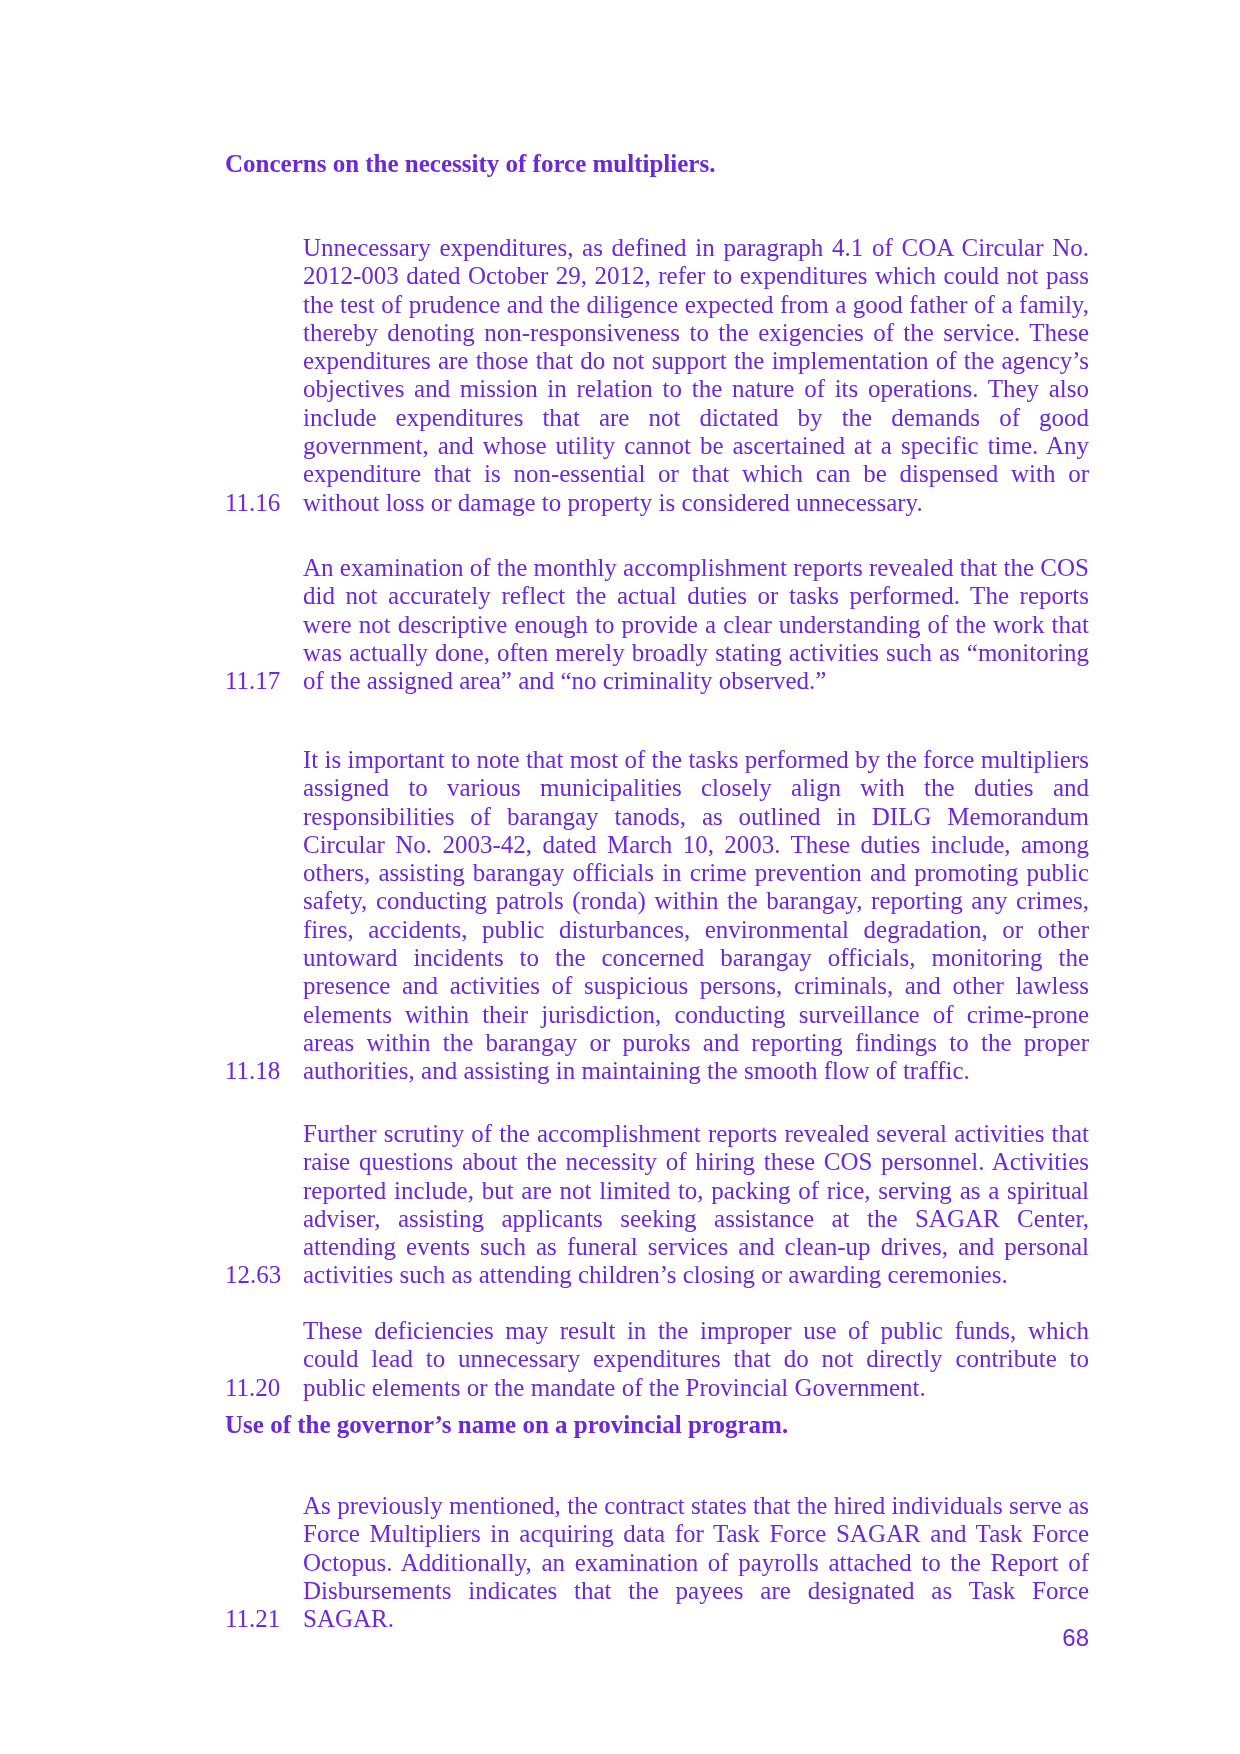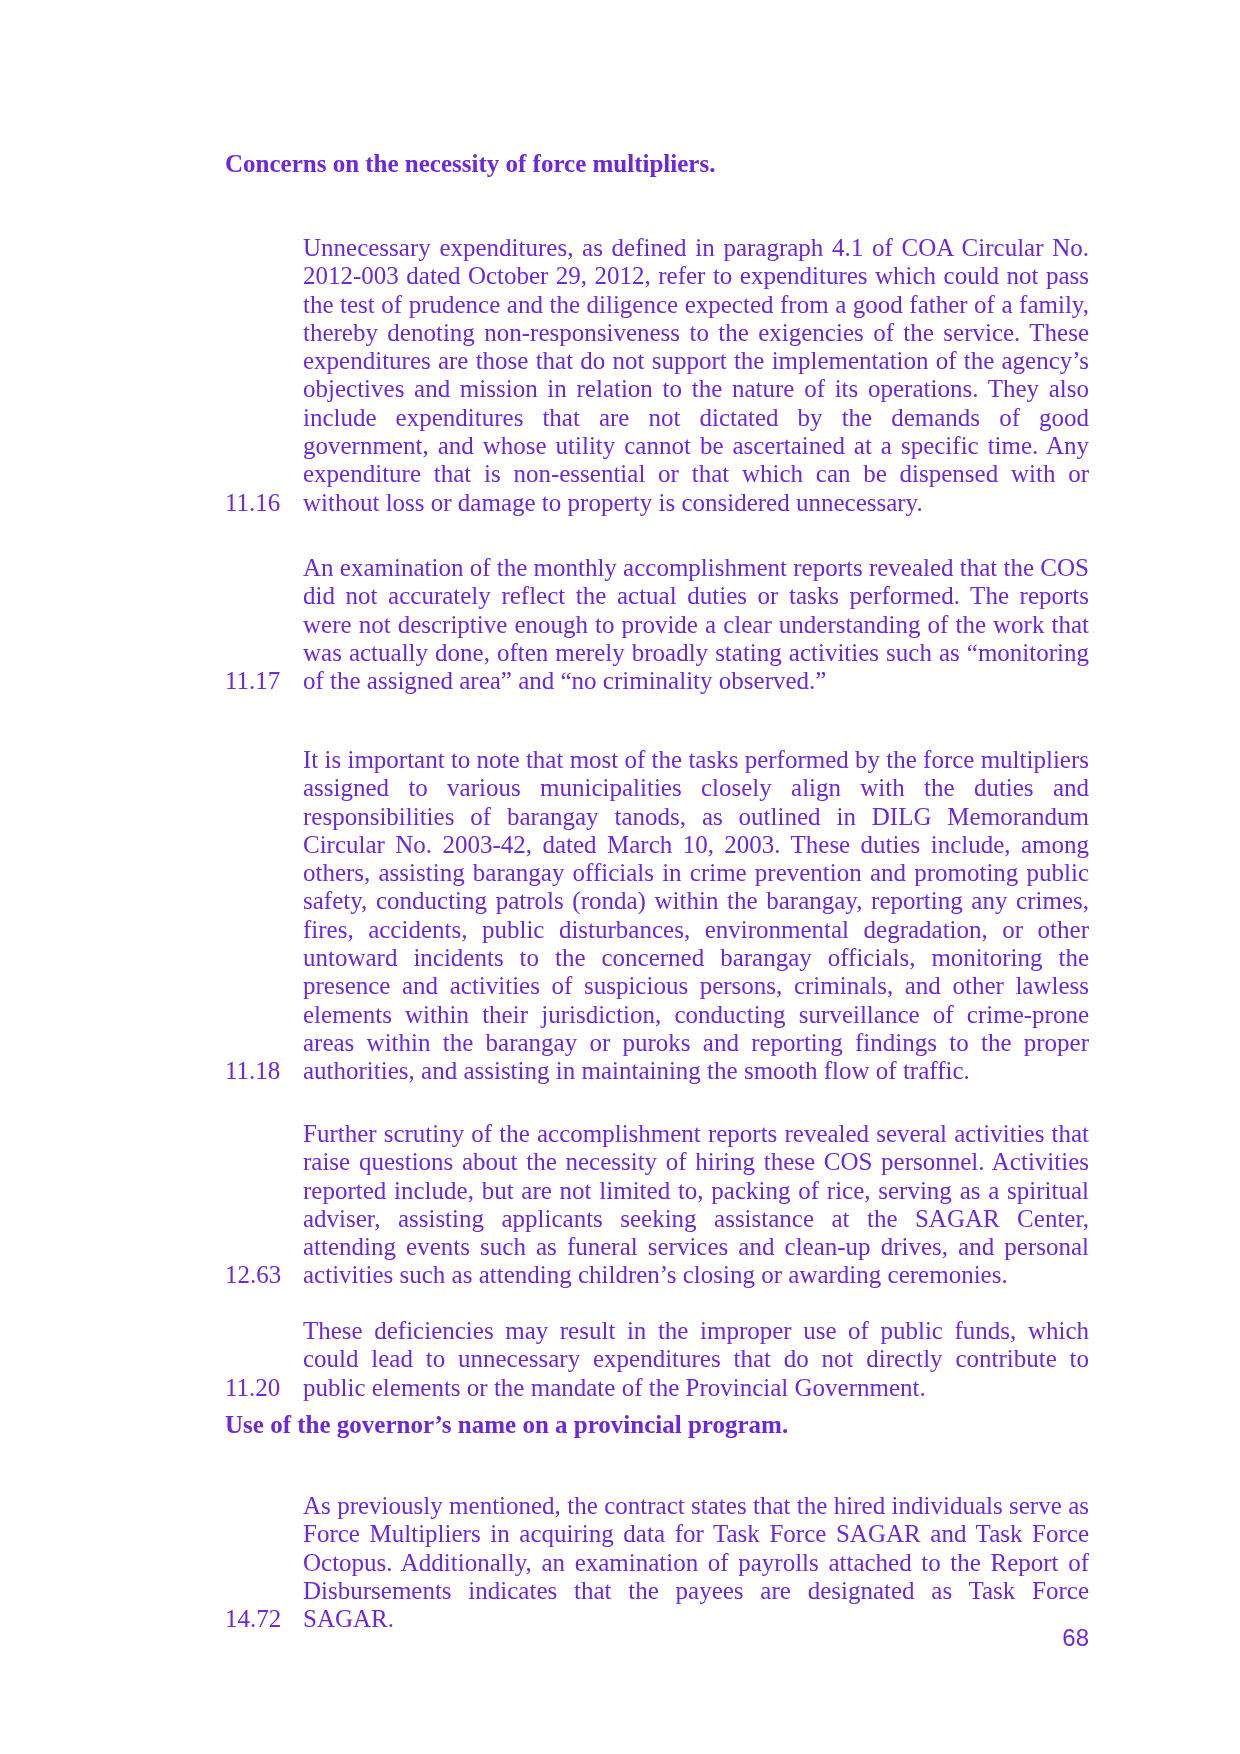--- a/index.html
+++ b/index.html
@@ -82,19 +82,19 @@
   </div>
 
   <div class="para" style="top:1293px">
     <span class="pnum">11.20</span>
     <span class="ptext">These deficiencies may result in the improper use of public funds, which could lead to unnecessary expenditures that do not directly contribute to public elements or the mandate of the Provincial Government.</span>
   </div>
 
   <h2 class="heading" style="top:1411px">Use of the governor’s name on a provincial program.</h2>
 
   <div class="para" style="top:1468px">
-    <span class="pnum">14.72</span>
+    <span class="pnum">11.21</span>
     <span class="ptext">As previously mentioned, the contract states that the hired individuals serve as Force Multipliers in acquiring data for Task Force SAGAR and Task Force Octopus. Additionally, an examination of payrolls attached to the Report of Disbursements indicates that the payees are designated as Task Force SAGAR.</span>
   </div>
 
   <div class="pagenum">68</div>
 
 </div>
 
 </body></html>

